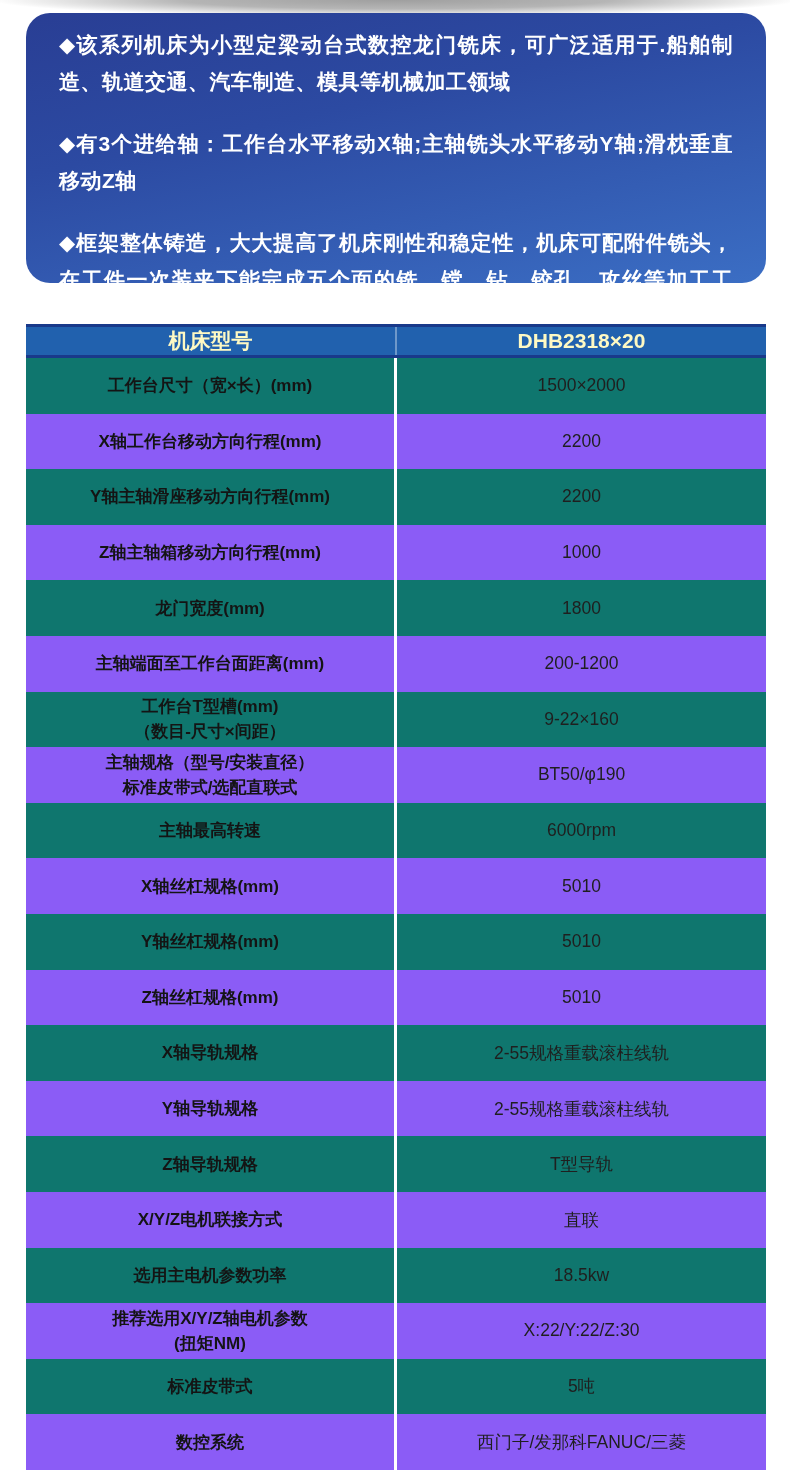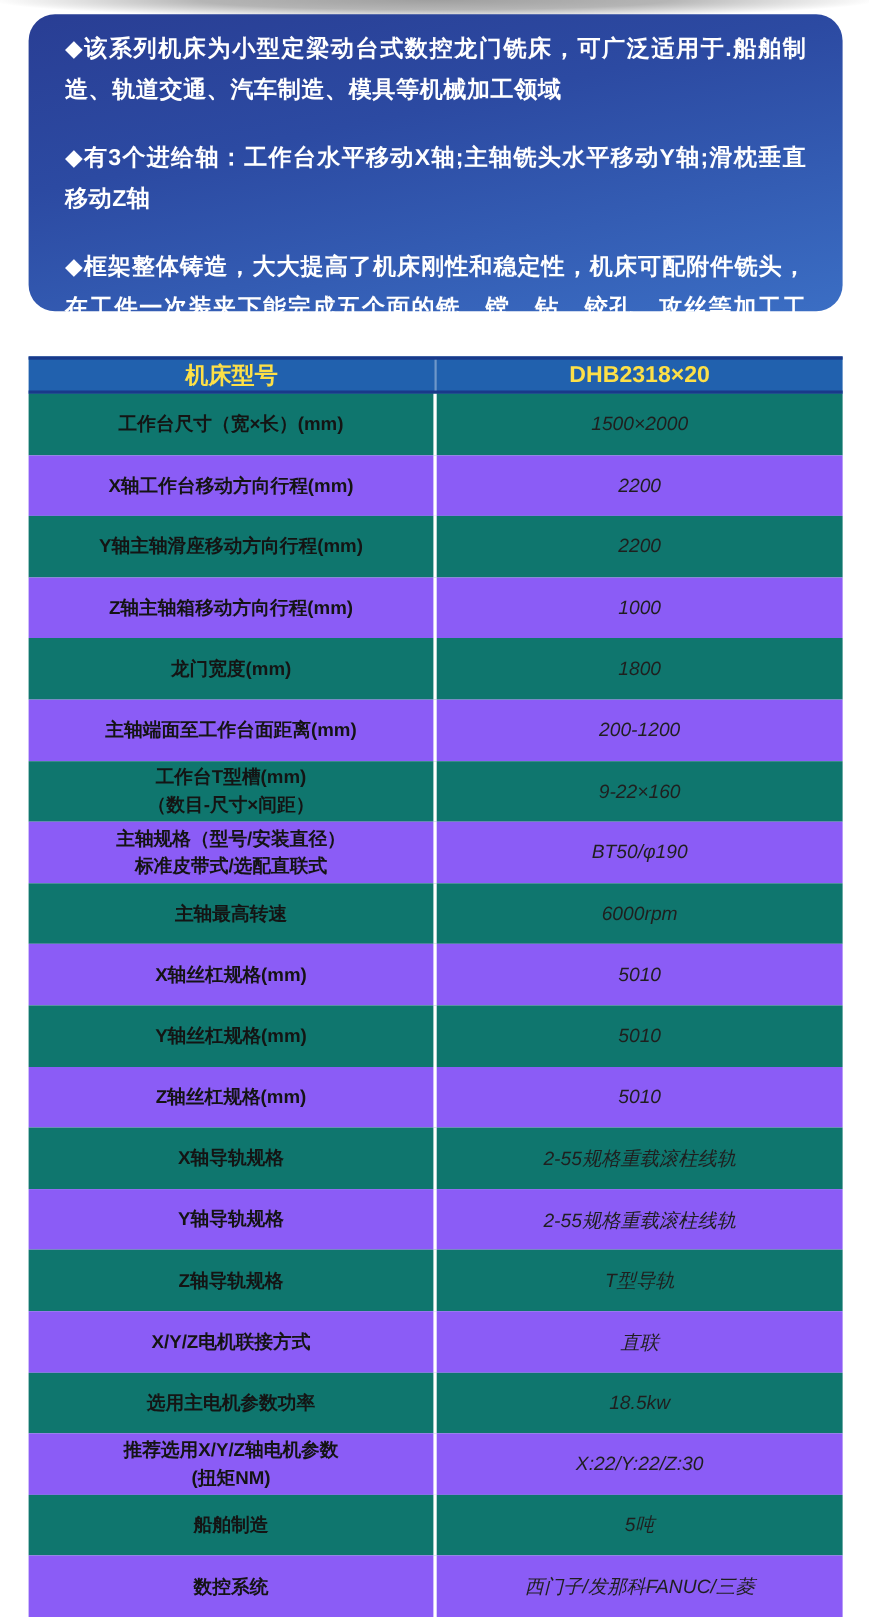--- a/index.html
+++ b/index.html
@@ -50,21 +50,21 @@
     position: absolute;
     left: 26px; top: 324px;
     width: 740px;
   }
   .spec-header {
     display: flex;
     height: 28px;
     background: #2161ae;
     border-top: 3px solid #19398a;
     border-bottom: 3px solid #19398a;
-    color: #fde047;
+    color: #fef9c3;
     font-weight: 700;
     font-size: 21px;
     align-items: center;
   }
   .spec-header .h-left {
     width: 369px;
     text-align: center;
     border-right: 2px solid rgba(255,255,255,0.35);
     align-self: stretch;
     display: flex; align-items: center; justify-content: center;
@@ -97,21 +97,20 @@
   }
   .t-value {
     flex: 1;
     display: flex;
     align-items: center;
     justify-content: center;
     font-size: 17.5px;
     font-weight: 400;
     color: #1f1f1f;
     text-align: right;
-    font-style: italic;
   }
 </style>
 </head>
 <body>
 
 <div class="top-shadow"></div>
 
 <div class="intro-panel">
   <p>◆该系列机床为小型定梁动台式数控龙门铣床，可广泛适用于.船舶制造、轨道交通、汽车制造、模具等机械加工领域</p>
   <p>◆有3个进给轴：工作台水平移动X轴;主轴铣头水平移动Y轴;滑枕垂直移动Z轴</p>
@@ -248,21 +247,21 @@
   <div class="t-row alt">
     <div class="t-label">
           <div>推荐选用X/Y/Z轴电机参数</div>
           <div>(扭矩NM)</div>
         </div>
     <div class="t-value">X:22/Y:22/Z:30</div>
   </div>
 
   <div class="t-row">
     <div class="t-label">
-          <div>船舶制造</div>
+          <div>标准皮带式</div>
         </div>
     <div class="t-value">5吨</div>
   </div>
 
   <div class="t-row alt">
     <div class="t-label">
           <div>数控系统</div>
         </div>
     <div class="t-value">西门子/发那科FANUC/三菱</div>
   </div>

